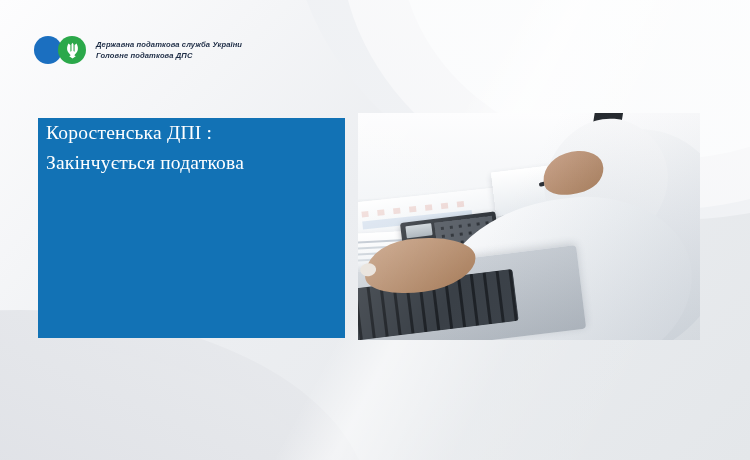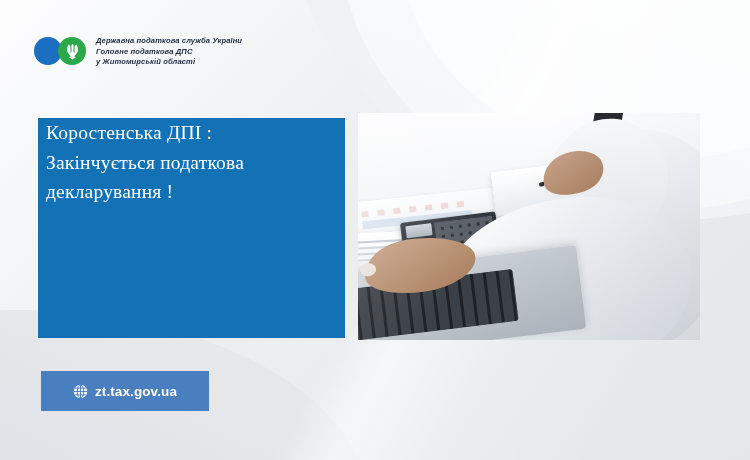--- a/index.html
+++ b/index.html
@@ -384,28 +384,26 @@
           <path d="M6.5 0.8 L7.5 2.2 L7.5 9.0 L8.6 9.8 L8.6 3.0 L10.6 1.6 L11.4 3.4
                    C12.3 5.6 12.1 8.6 10.6 10.6 L8.3 13.2 L9.8 14.2 L6.5 16.4
                    L3.2 14.2 L4.7 13.2 L2.4 10.6 C0.9 8.6 0.7 5.6 1.6 3.4
                    L2.4 1.6 L4.4 3.0 L4.4 9.8 L5.5 9.0 L5.5 2.2 Z" fill="#ffffff"></path>
         </svg>
       </span>
     </div>
     <div class="logo-text">
       <span class="l1">Державна податкова служба України</span>
       <span>Головне податкова ДПС</span>
-      <span>у Житомирській області</span>
     </div>
   </div>
 
   <div class="blue-panel">
     <div class="headline">Коростенська ДПІ :</div>
     <div class="headline">Закінчується податкова</div>
-    <div class="headline">декларування !</div>
   </div>
 
   <div class="photo">
     <div class="photo-inner">
       <div class="desk"></div>
       <div class="wall"></div>
       <div class="papers"></div>
       <div class="papers2"></div>
       <div class="sleeve-back"></div>
       <div class="tie"></div>
@@ -419,27 +417,14 @@
       </div>
       <div class="sleeve-front"></div>
       <div class="laptop-base">
         <span class="keyboard"></span>
       </div>
       <div class="hand-left"></div>
       <div class="photo-shade"></div>
     </div>
   </div>
 
-  <div class="url-badge">
-    <svg class="globe-icon" viewBox="0 0 16 16" aria-hidden="true">
-      <circle cx="8" cy="8" r="7.2" fill="#ffffff"></circle>
-      <g stroke="#4a7fbf" stroke-width="1.05" fill="none">
-        <path d="M0.9 8 H15.1"></path>
-        <path d="M2.2 4.4 H13.8"></path>
-        <path d="M2.2 11.6 H13.8"></path>
-        <ellipse cx="8" cy="8" rx="3.4" ry="7.2"></ellipse>
-        <path d="M8 0.8 V15.2"></path>
-      </g>
-    </svg>
-    <span class="url-text">zt.tax.gov.ua</span>
-  </div>
 
 </div>
 
 </body></html>

